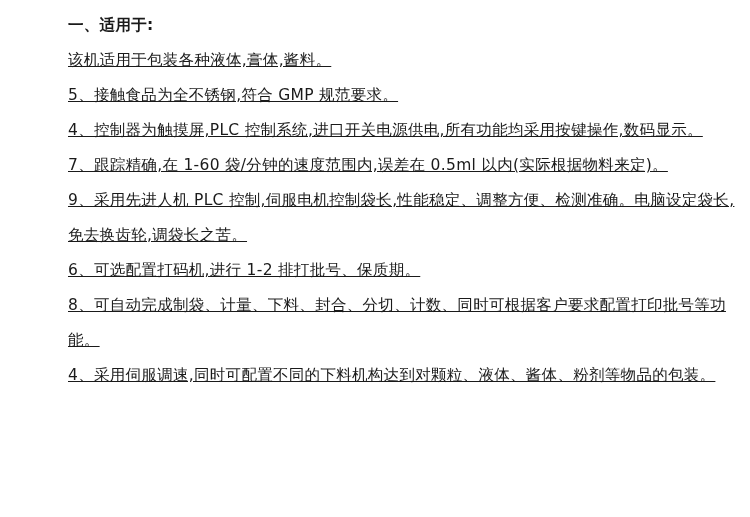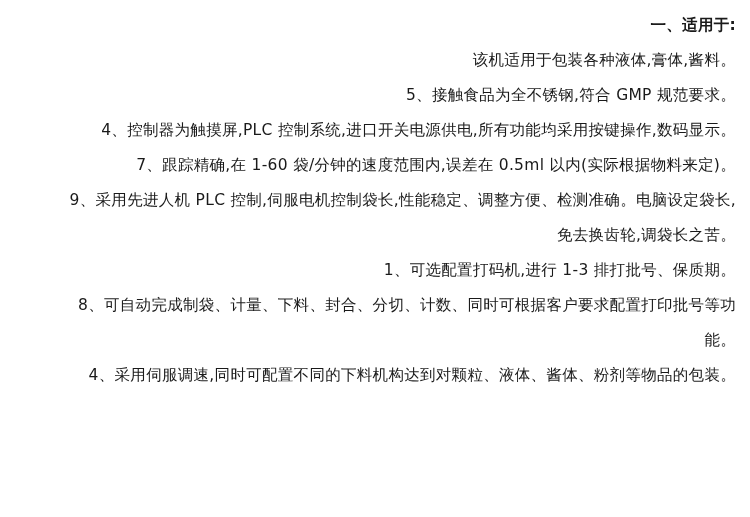--- a/index.html
+++ b/index.html
@@ -31,37 +31,37 @@
     margin: 0;
     padding: 0;
     white-space: normal;
     text-align: left;
   }
   .para.heading {
     font-weight: bold;
   }
   .para.body {
     font-weight: normal;
+    text-decoration: underline;
   }
   
   .para {
     text-rendering: optimizeLegibility;
-    text-align: right;
   }
 </style>
 </head>
 <body>
 
 <div class="page">
   <div class="doc-block">
 
     <p class="para heading">一、适用于:</p>
     <p class="para body">该机适用于包装各种液体,膏体,酱料。</p>
     <p class="para body">5、接触食品为全不锈钢,符合 GMP 规范要求。</p>
     <p class="para body">4、控制器为触摸屏,PLC 控制系统,进口开关电源供电,所有功能均采用按键操作,数码显示。</p>
     <p class="para body">7、跟踪精确,在 1-60 袋/分钟的速度范围内,误差在 0.5ml 以内(实际根据物料来定)。</p>
     <p class="para body">9、采用先进人机 PLC 控制,伺服电机控制袋长,性能稳定、调整方便、检测准确。电脑设定袋长,免去换齿轮,调袋长之苦。</p>
-    <p class="para body">1、可选配置打码机,进行 1-3 排打批号、保质期。</p>
+    <p class="para body">6、可选配置打码机,进行 1-2 排打批号、保质期。</p>
     <p class="para body">8、可自动完成制袋、计量、下料、封合、分切、计数、同时可根据客户要求配置打印批号等功能。</p>
     <p class="para body">4、采用伺服调速,同时可配置不同的下料机构达到对颗粒、液体、酱体、粉剂等物品的包装。</p>
 
   </div>
 </div>
 
 </body></html>

